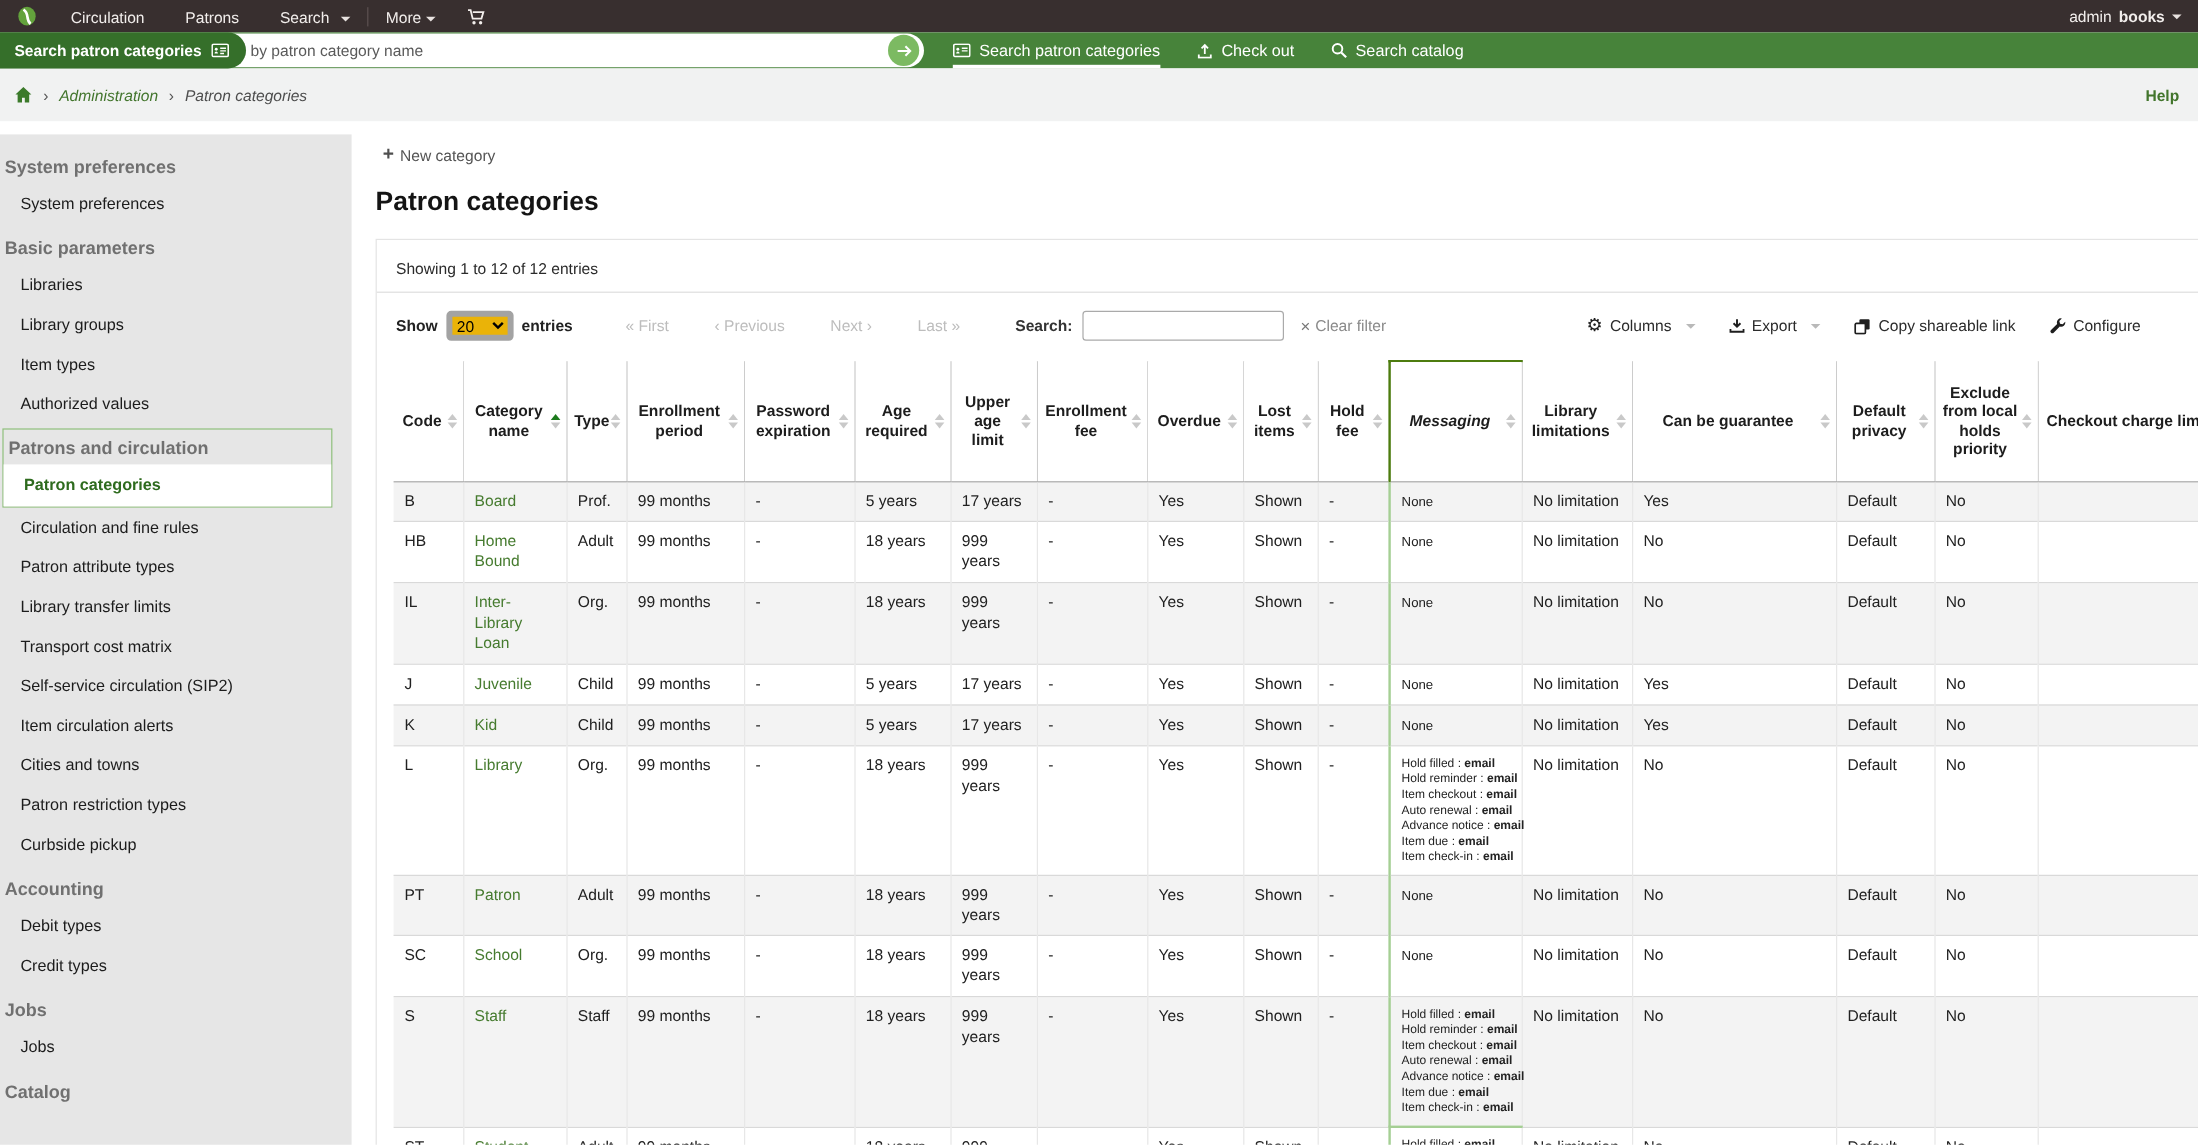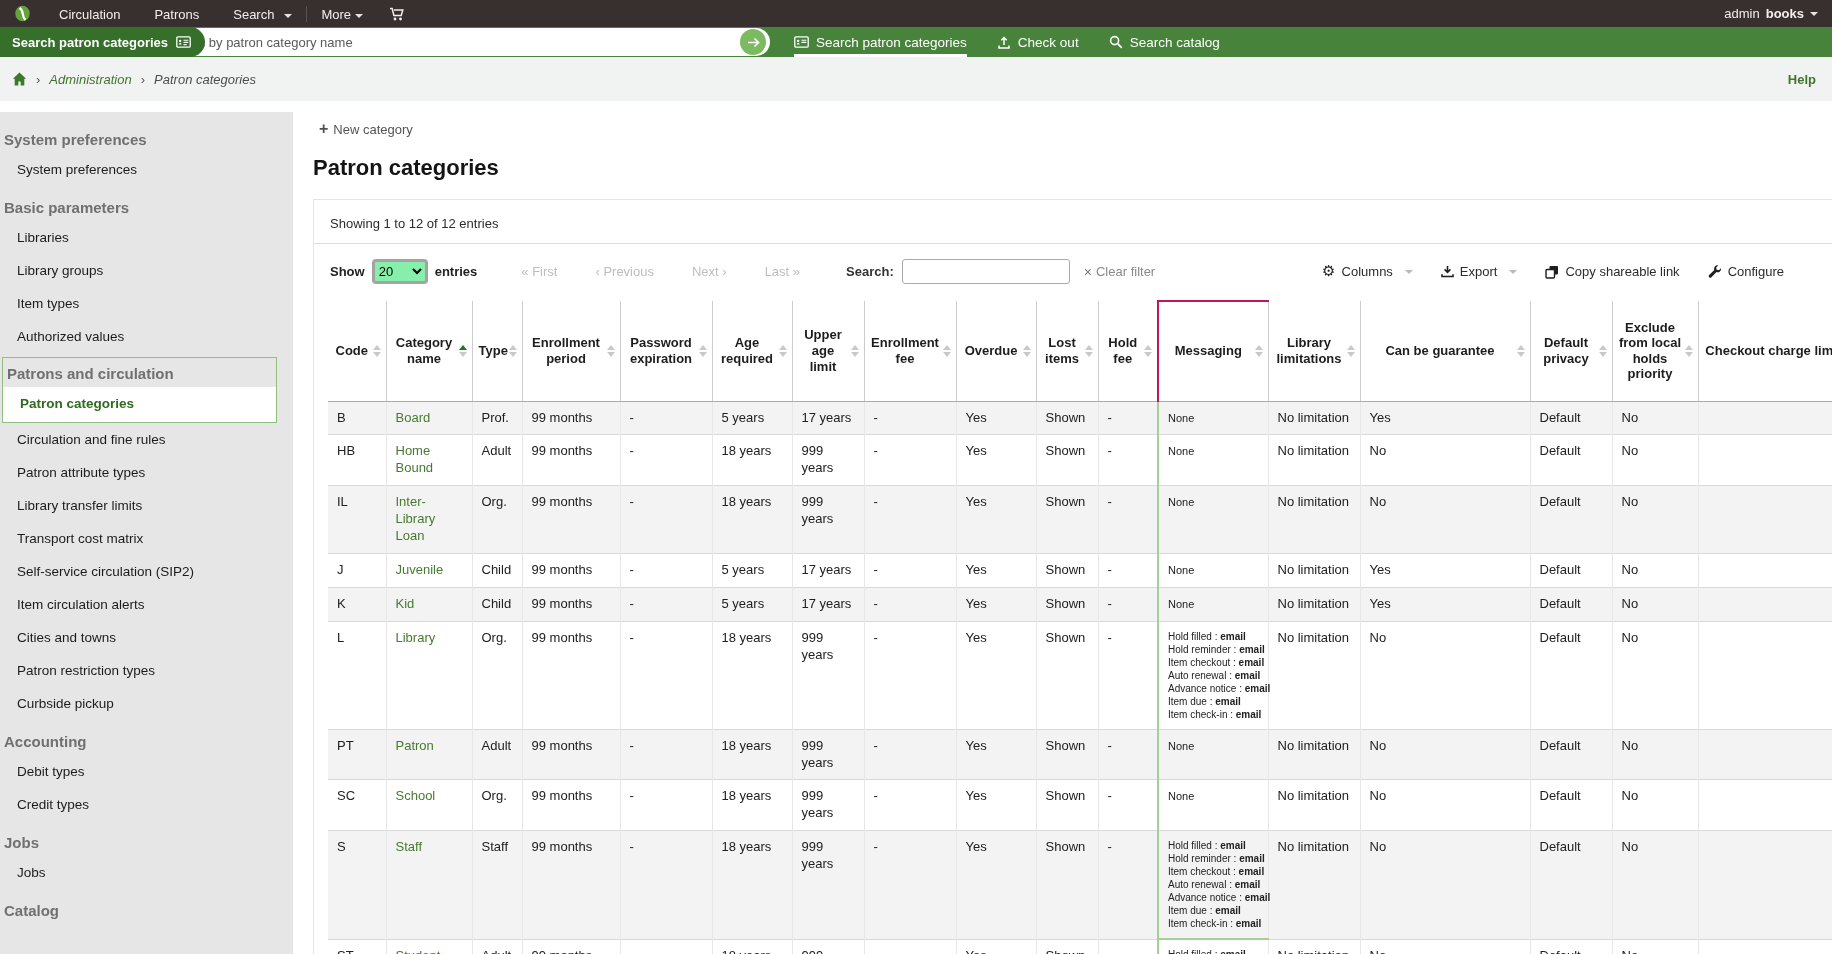--- a/index.html
+++ b/index.html
@@ -52,21 +52,21 @@
   .main { flex:1 1 auto; padding:16px 0 0 20px; min-width:0; }
   .new-btn { background:none; border:none; color:#545454; font-size:13px; font-family:inherit; display:flex; align-items:center; gap:5px; cursor:pointer; padding:4px 6px; }
   .new-btn .plus { font-size:16px; font-weight:600; color:#4f4f4f; line-height:1; }
   h1.page-title { font-size:22px; font-weight:700; color:#141414; margin:14px 0 18px 0; }
   .panel { width:1542px; background:#fff; border:1px solid #e4e4e4; padding:12px 14px; }
   .showing { font-size:13px; color:#2b2b2b; margin:4px 0 12px 2px; }
   .panel-hr { border:none; border-top:1px solid #dedede; margin:0 -14px 13px -14px; }
 
   .controls { display:flex; align-items:center; font-size:13px; color:#333; padding:2px 56px 2px 2px; }
   .controls b { font-weight:700; color:#222; }
-  .page-size { width:56px; height:25px; margin:0 7px; border:3px solid #a3a3a3; border-radius:4px; font-size:13px; font-family:inherit; background:#86efac; }
+  .page-size { width:56px; height:25px; margin:0 7px; border:5px solid #a3a3a3; border-radius:4px; font-size:13px; font-family:inherit; background:#eab308; }
   .pager { display:flex; gap:38px; margin-left:44px; color:#bdbdbd; }
   .pager span { cursor:default; white-space:nowrap; }
   .search-label { margin-left:46px; font-weight:700; }
   .filter-input { width:168px; height:25px; margin-left:8px; border:1px solid #aaa; border-radius:3px; padding:0 6px; font-family:inherit; font-size:13px; }
   .clear-filter { margin-left:14px; color:#8a8a8a; display:flex; align-items:center; gap:4px; cursor:pointer; white-space:nowrap; }
   .clear-filter .x { font-size:14px; color:#777; }
   .tbl-buttons { margin-left:auto; display:flex; align-items:center; gap:28px; }
   .tbl-btn { display:flex; align-items:center; gap:6px; color:#2b2b2b; cursor:pointer; white-space:nowrap; font-size:13px; }
   .tbl-btn .gear { font-family:"DejaVu Sans",sans-serif; font-size:15px; line-height:1; color:#1e1e1e; }
   .tbl-btn .dd { margin-left:6px; border-top-color:#b9b9b9; }
@@ -78,21 +78,21 @@
   table.cats th:last-child { border-right:none; }
   table.cats td { padding:8px 9px; vertical-align:top; border-right:1px solid #e7e7e7; border-top:1px solid #d9d9d9; line-height:1.3; color:#212121; word-wrap:break-word; }
   table.cats td:last-child { border-right:none; }
   table.cats tbody tr:nth-child(odd) td { background:#f3f3f3; }
   table.cats tbody tr:first-child td { border-top:none; }
   a.cat-link { color:#467b2f; text-decoration:none; cursor:pointer; }
   .sort { position:absolute; right:5px; top:50%; transform:translateY(-50%); display:flex; flex-direction:column; gap:2px; }
   .tri-up { width:0; height:0; border-left:4px solid transparent; border-right:4px solid transparent; border-bottom:5px solid #c9c9c9; }
   .tri-dn { width:0; height:0; border-left:4px solid transparent; border-right:4px solid transparent; border-top:5px solid #c9c9c9; }
   th.sorted .tri-up { border-bottom-color:#1c7a1c; }
-  th.hl { border:2px solid #be185d; }
+  th.hl { border:2px solid #4d7c0f;font-style:italic; }
   td.hl { border-left:2px solid #a5cf94; border-right:2px solid #a5cf94; }
   tr.close-hl td.hl { border-bottom:2px solid #a5cf94; }
   .msg-none { font-size:11px; color:#222;margin-top:23px; }
   .msg-line { font-size:10px; line-height:13px; color:#222; white-space:nowrap; }
   .msg-line b { font-weight:700; }
   svg.ic { display:block; }
 </style>
 </head>
 <body>
 

